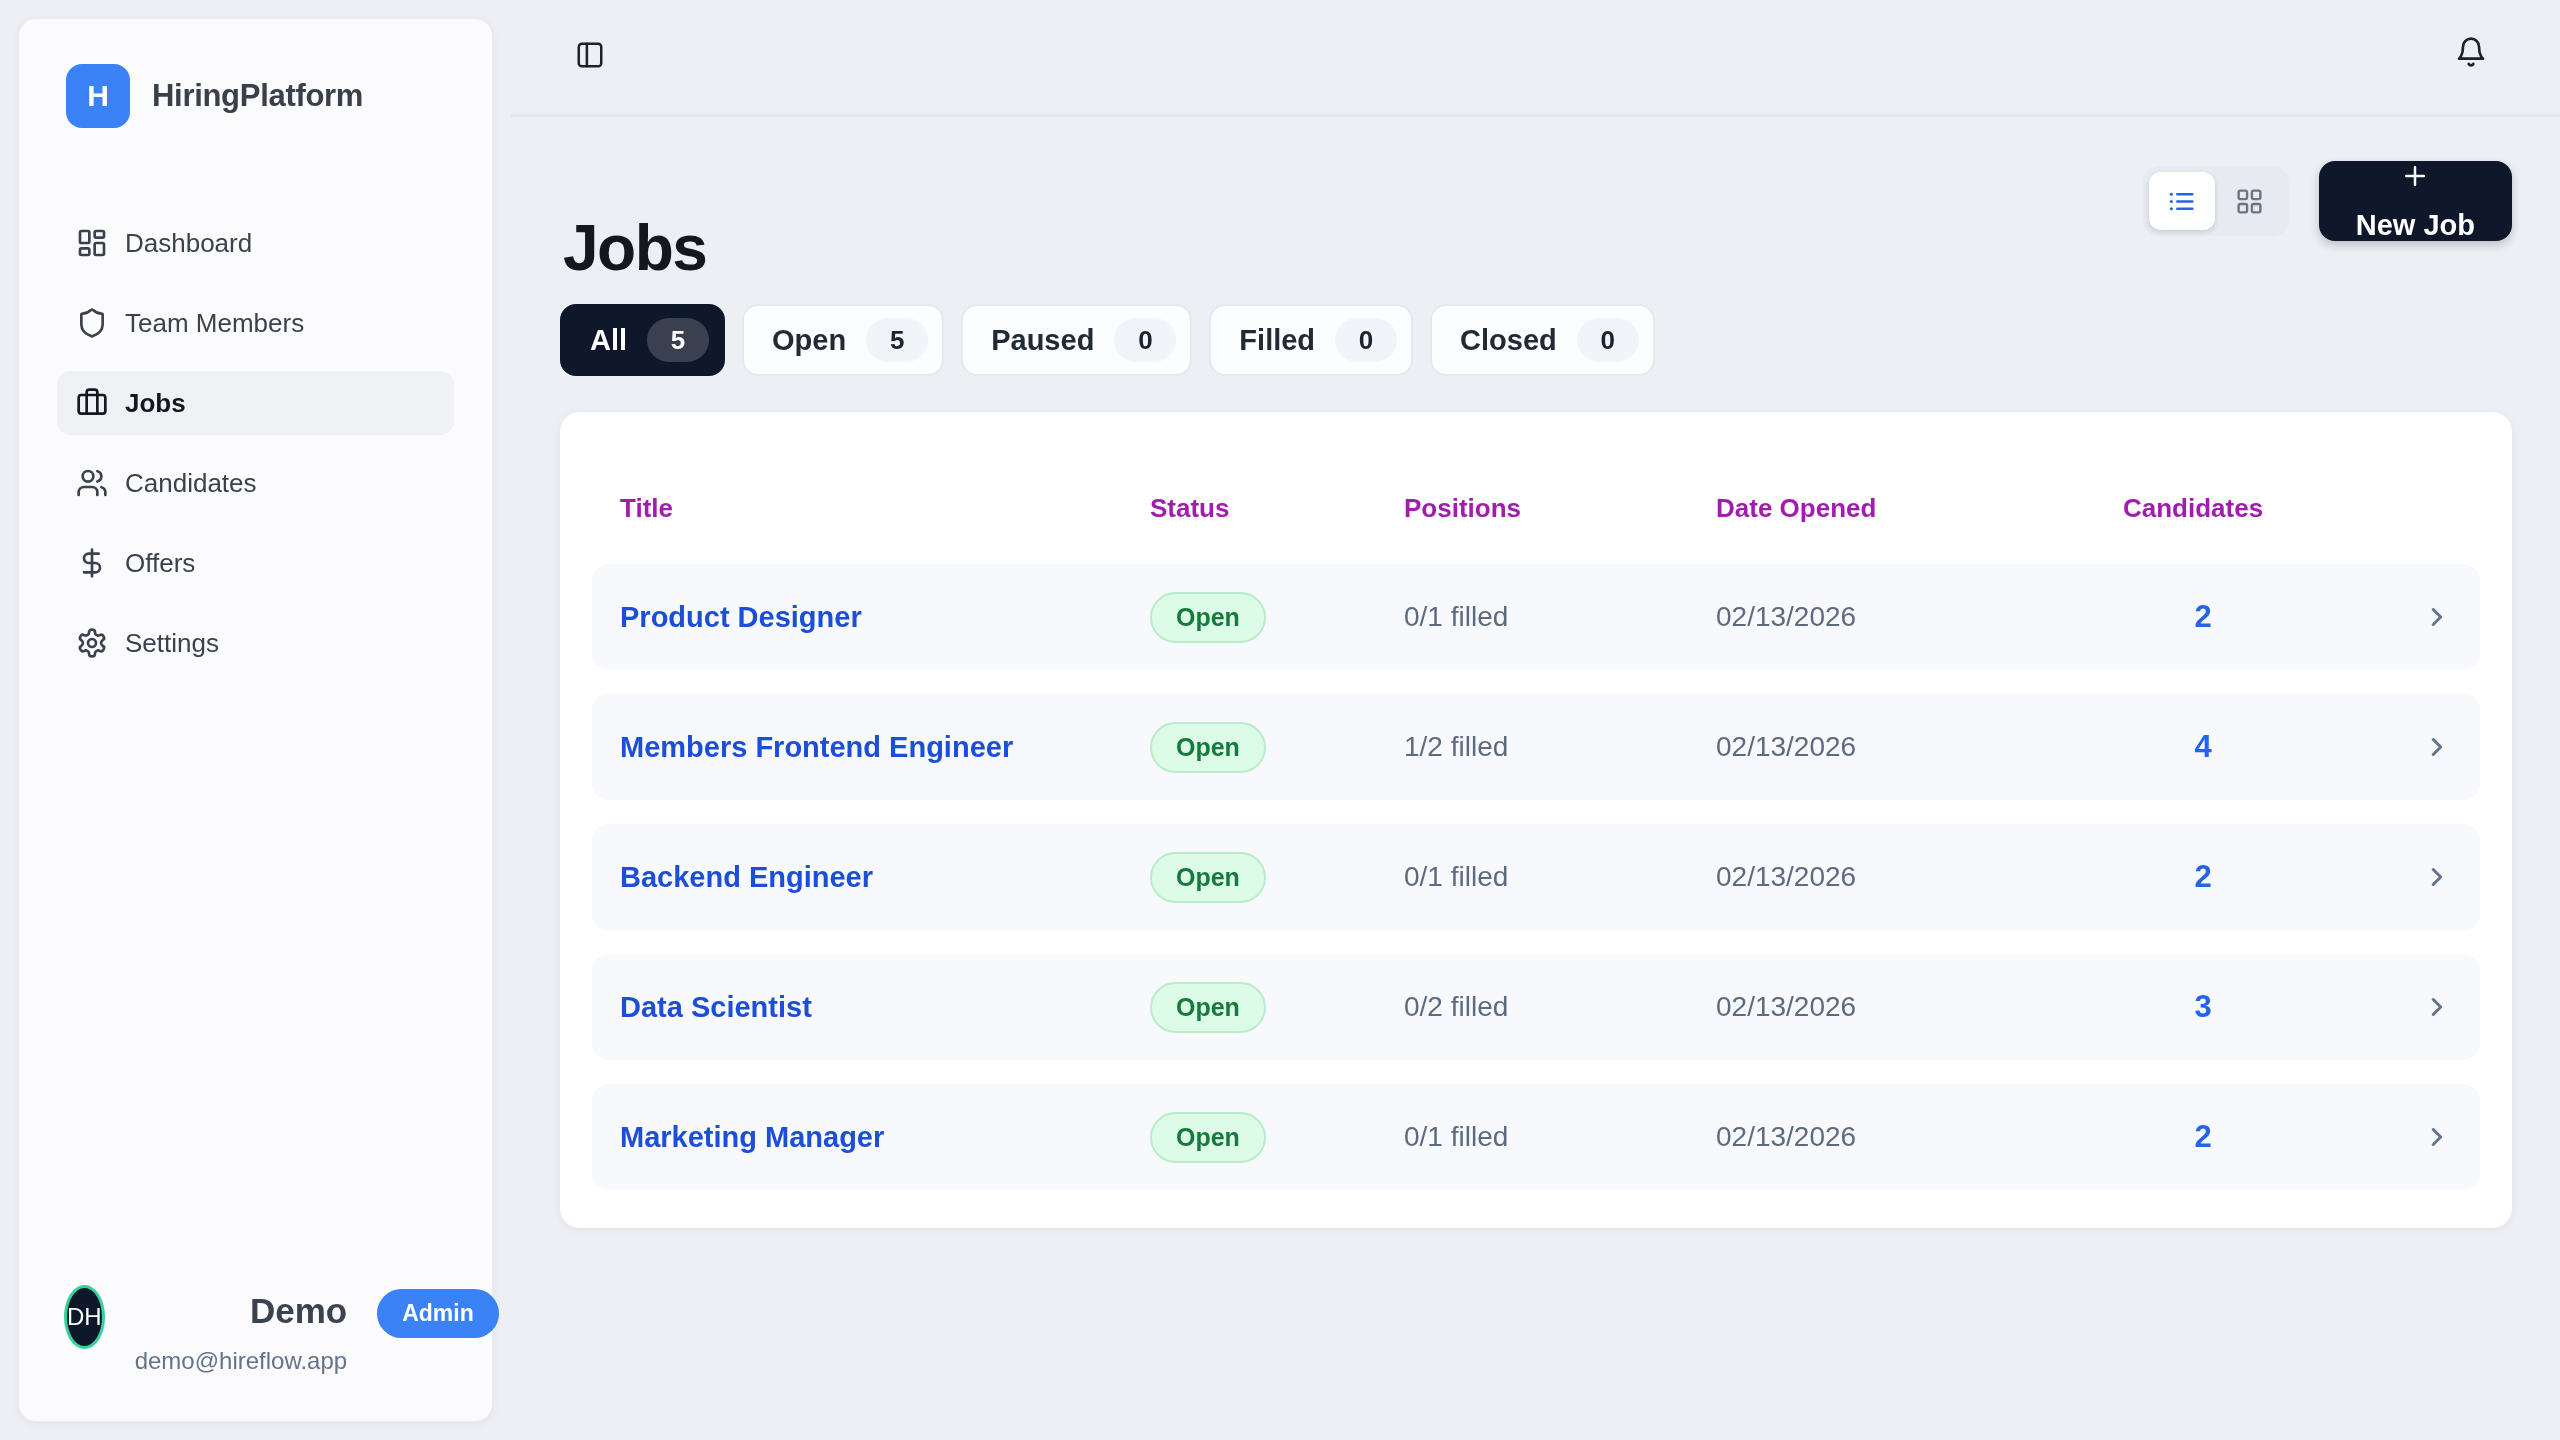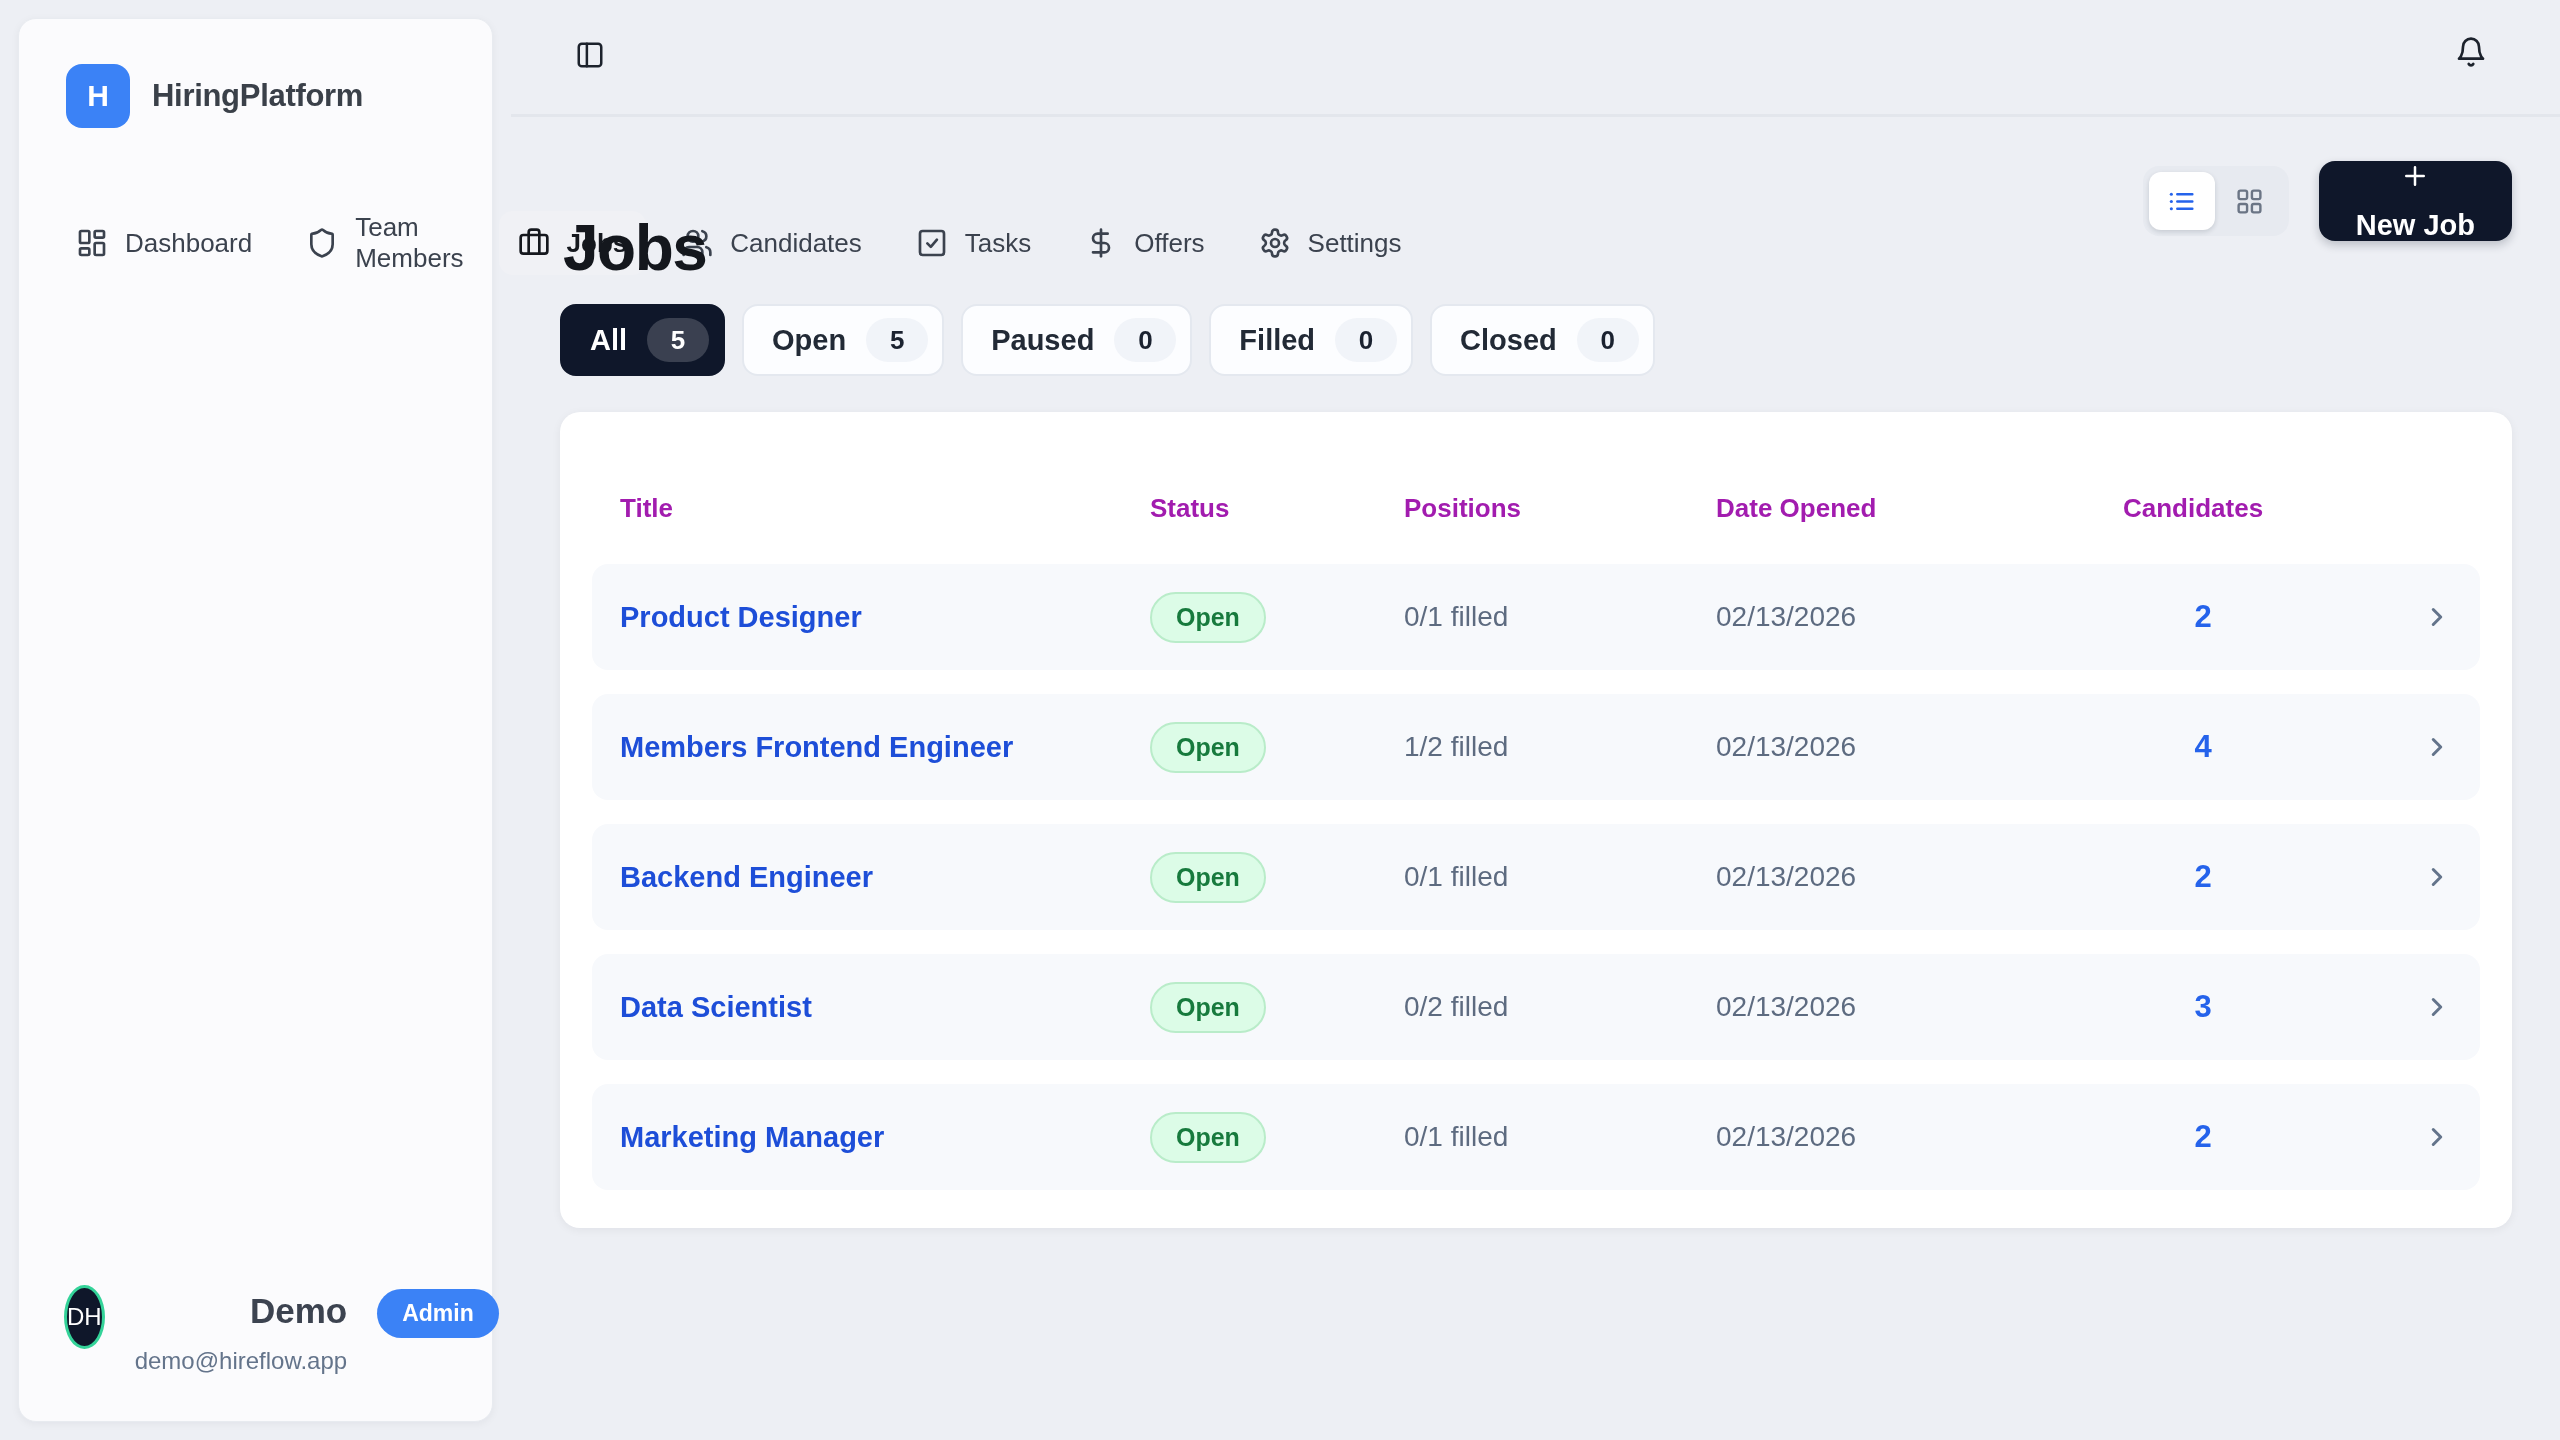--- a/index.html
+++ b/index.html
@@ -17,21 +17,21 @@
     background:#fbfbfd; border:1px solid #e8ebf0; border-radius:18px;
     box-shadow:0 2px 8px rgba(16,24,40,.05); box-sizing:border-box;
   }
   .logo-row { position:absolute; left:47px; top:45px; display:flex; align-items:center; gap:22px; }
   .logo-box {
     width:64px; height:64px; border-radius:16px; background:#3b82f6; color:#ffffff;
     font-size:30px; font-weight:700; display:flex; align-items:center; justify-content:center;
   }
   .brand-name { font-size:31px; font-weight:700; color:#3a4049; letter-spacing:-0.3px; }
 
-  .nav { position:absolute; left:38px; right:38px; top:192px; display:flex; flex-direction:row; gap:16px; }
+  .nav { position:absolute; left:38px; right:38px; top:192px; display:flex; flex-direction:column; gap:16px; }
   .nav-item {
     height:64px; display:flex; align-items:center; gap:17px; padding:0 19px;
     border-radius:14px; color:#3b424e; font-size:26px; font-weight:500; cursor:pointer;
   }
   .nav-item.active { background:#f0f1f5; color:#15181e; font-weight:700; }
   .nav-item svg { width:32px; height:32px; flex:0 0 auto; }
 
   .user-row { position:absolute; left:45px; right:38px; bottom:46px; display:flex; align-items:flex-start; gap:30px; }
   .avatar {
     width:64px; height:64px; border-radius:50%; background:#0f172a; color:#fff;
@@ -151,29 +151,20 @@
             <circle cx="9" cy="7" r="4"></circle>
             <path d="M22 21v-2a4 4 0 0 0-3-3.87"></path>
             <path d="M16 3.13a4 4 0 0 1 0 7.75"></path>
           </svg>
         </span>
       <span>Candidates</span>
     </div>
     <div class="nav-item">
       <span>
           <svg viewBox="0 0 24 24">
-            <rect x="3" y="3" width="18" height="18" rx="2"></rect>
-            <path d="m8.5 12.3 2.6 2.6 4.6-5.4"></path>
-          </svg>
-        </span>
-      <span>Tasks</span>
-    </div>
-    <div class="nav-item">
-      <span>
-          <svg viewBox="0 0 24 24">
             <line x1="12" y1="2" x2="12" y2="22"></line>
             <path d="M17 5H9.5a3.5 3.5 0 0 0 0 7h5a3.5 3.5 0 0 1 0 7H6"></path>
           </svg>
         </span>
       <span>Offers</span>
     </div>
     <div class="nav-item">
       <span>
           <svg viewBox="0 0 24 24">
             <path d="M12.22 2h-.44a2 2 0 0 0-2 2v.18a2 2 0 0 1-1 1.73l-.43.25a2 2 0 0 1-2 0l-.15-.08a2 2 0 0 0-2.73.73l-.22.38a2 2 0 0 0 .73 2.73l.15.1a2 2 0 0 1 1 1.72v.51a2 2 0 0 1-1 1.74l-.15.09a2 2 0 0 0-.73 2.73l.22.38a2 2 0 0 0 2.73.73l.15-.08a2 2 0 0 1 2 0l.43.25a2 2 0 0 1 1 1.73V20a2 2 0 0 0 2 2h.44a2 2 0 0 0 2-2v-.18a2 2 0 0 1 1-1.73l.43-.25a2 2 0 0 1 2 0l.15.08a2 2 0 0 0 2.73-.73l.22-.39a2 2 0 0 0-.73-2.73l-.15-.08a2 2 0 0 1-1-1.74v-.5a2 2 0 0 1 1-1.74l.15-.09a2 2 0 0 0 .73-2.73l-.22-.38a2 2 0 0 0-2.73-.73l-.15.08a2 2 0 0 1-2 0l-.43-.25a2 2 0 0 1-1-1.73V4a2 2 0 0 0-2-2z"></path>

